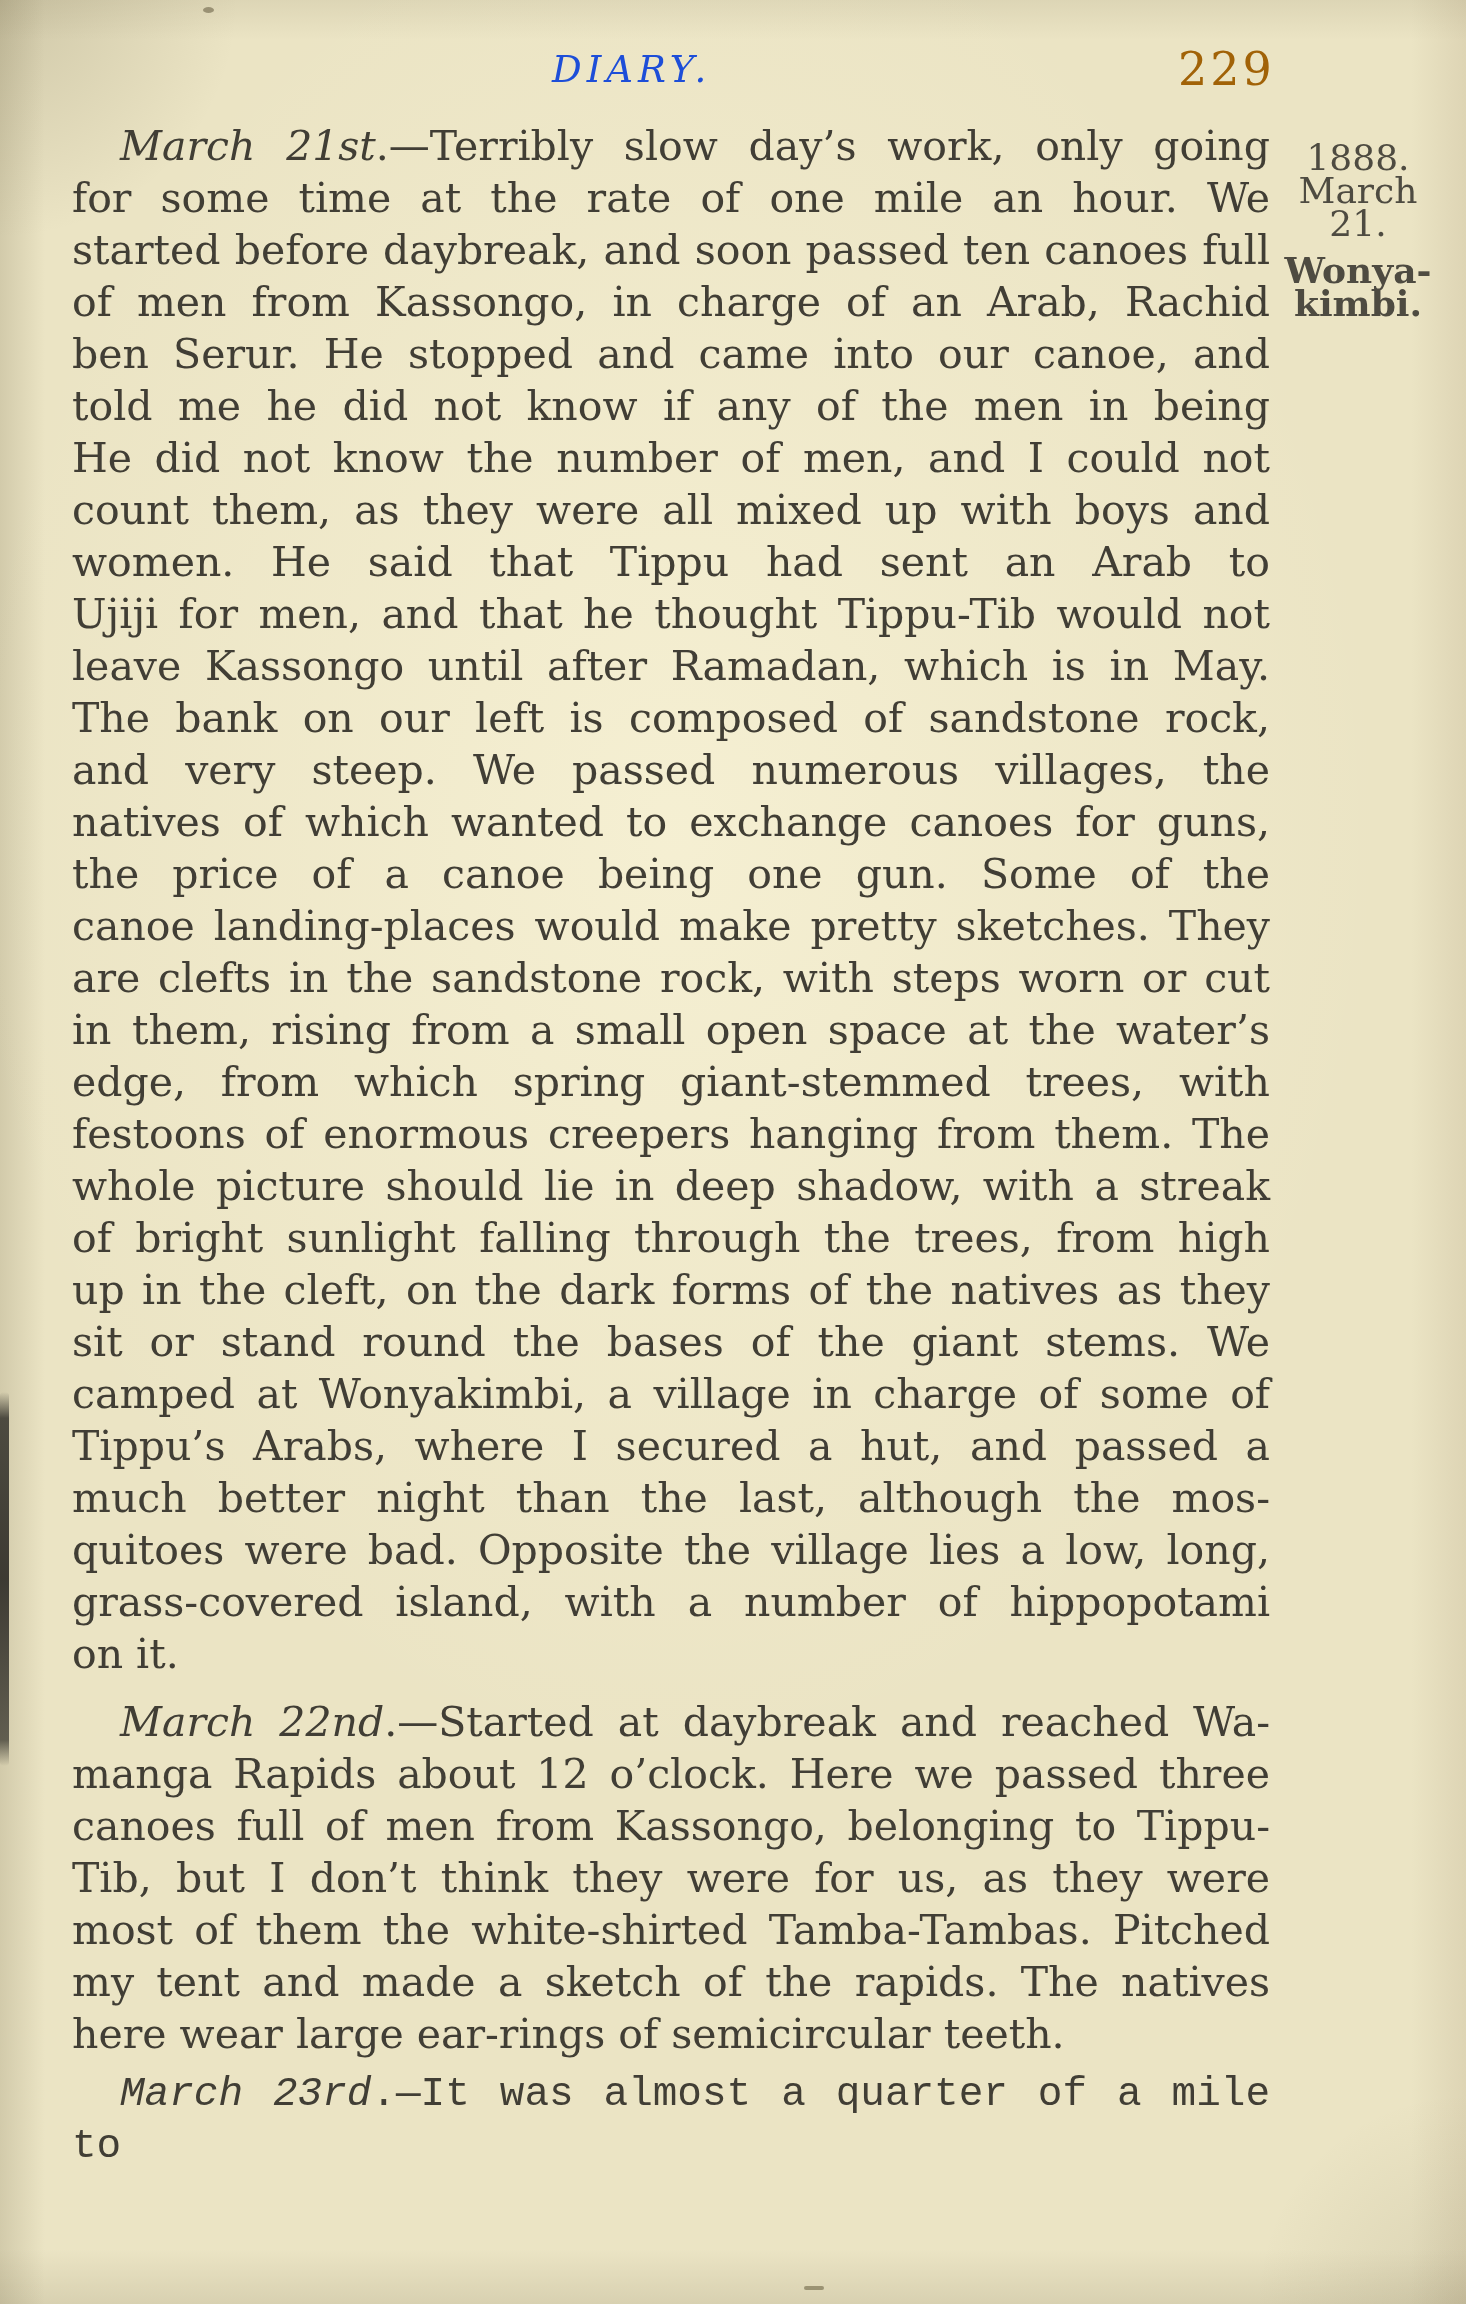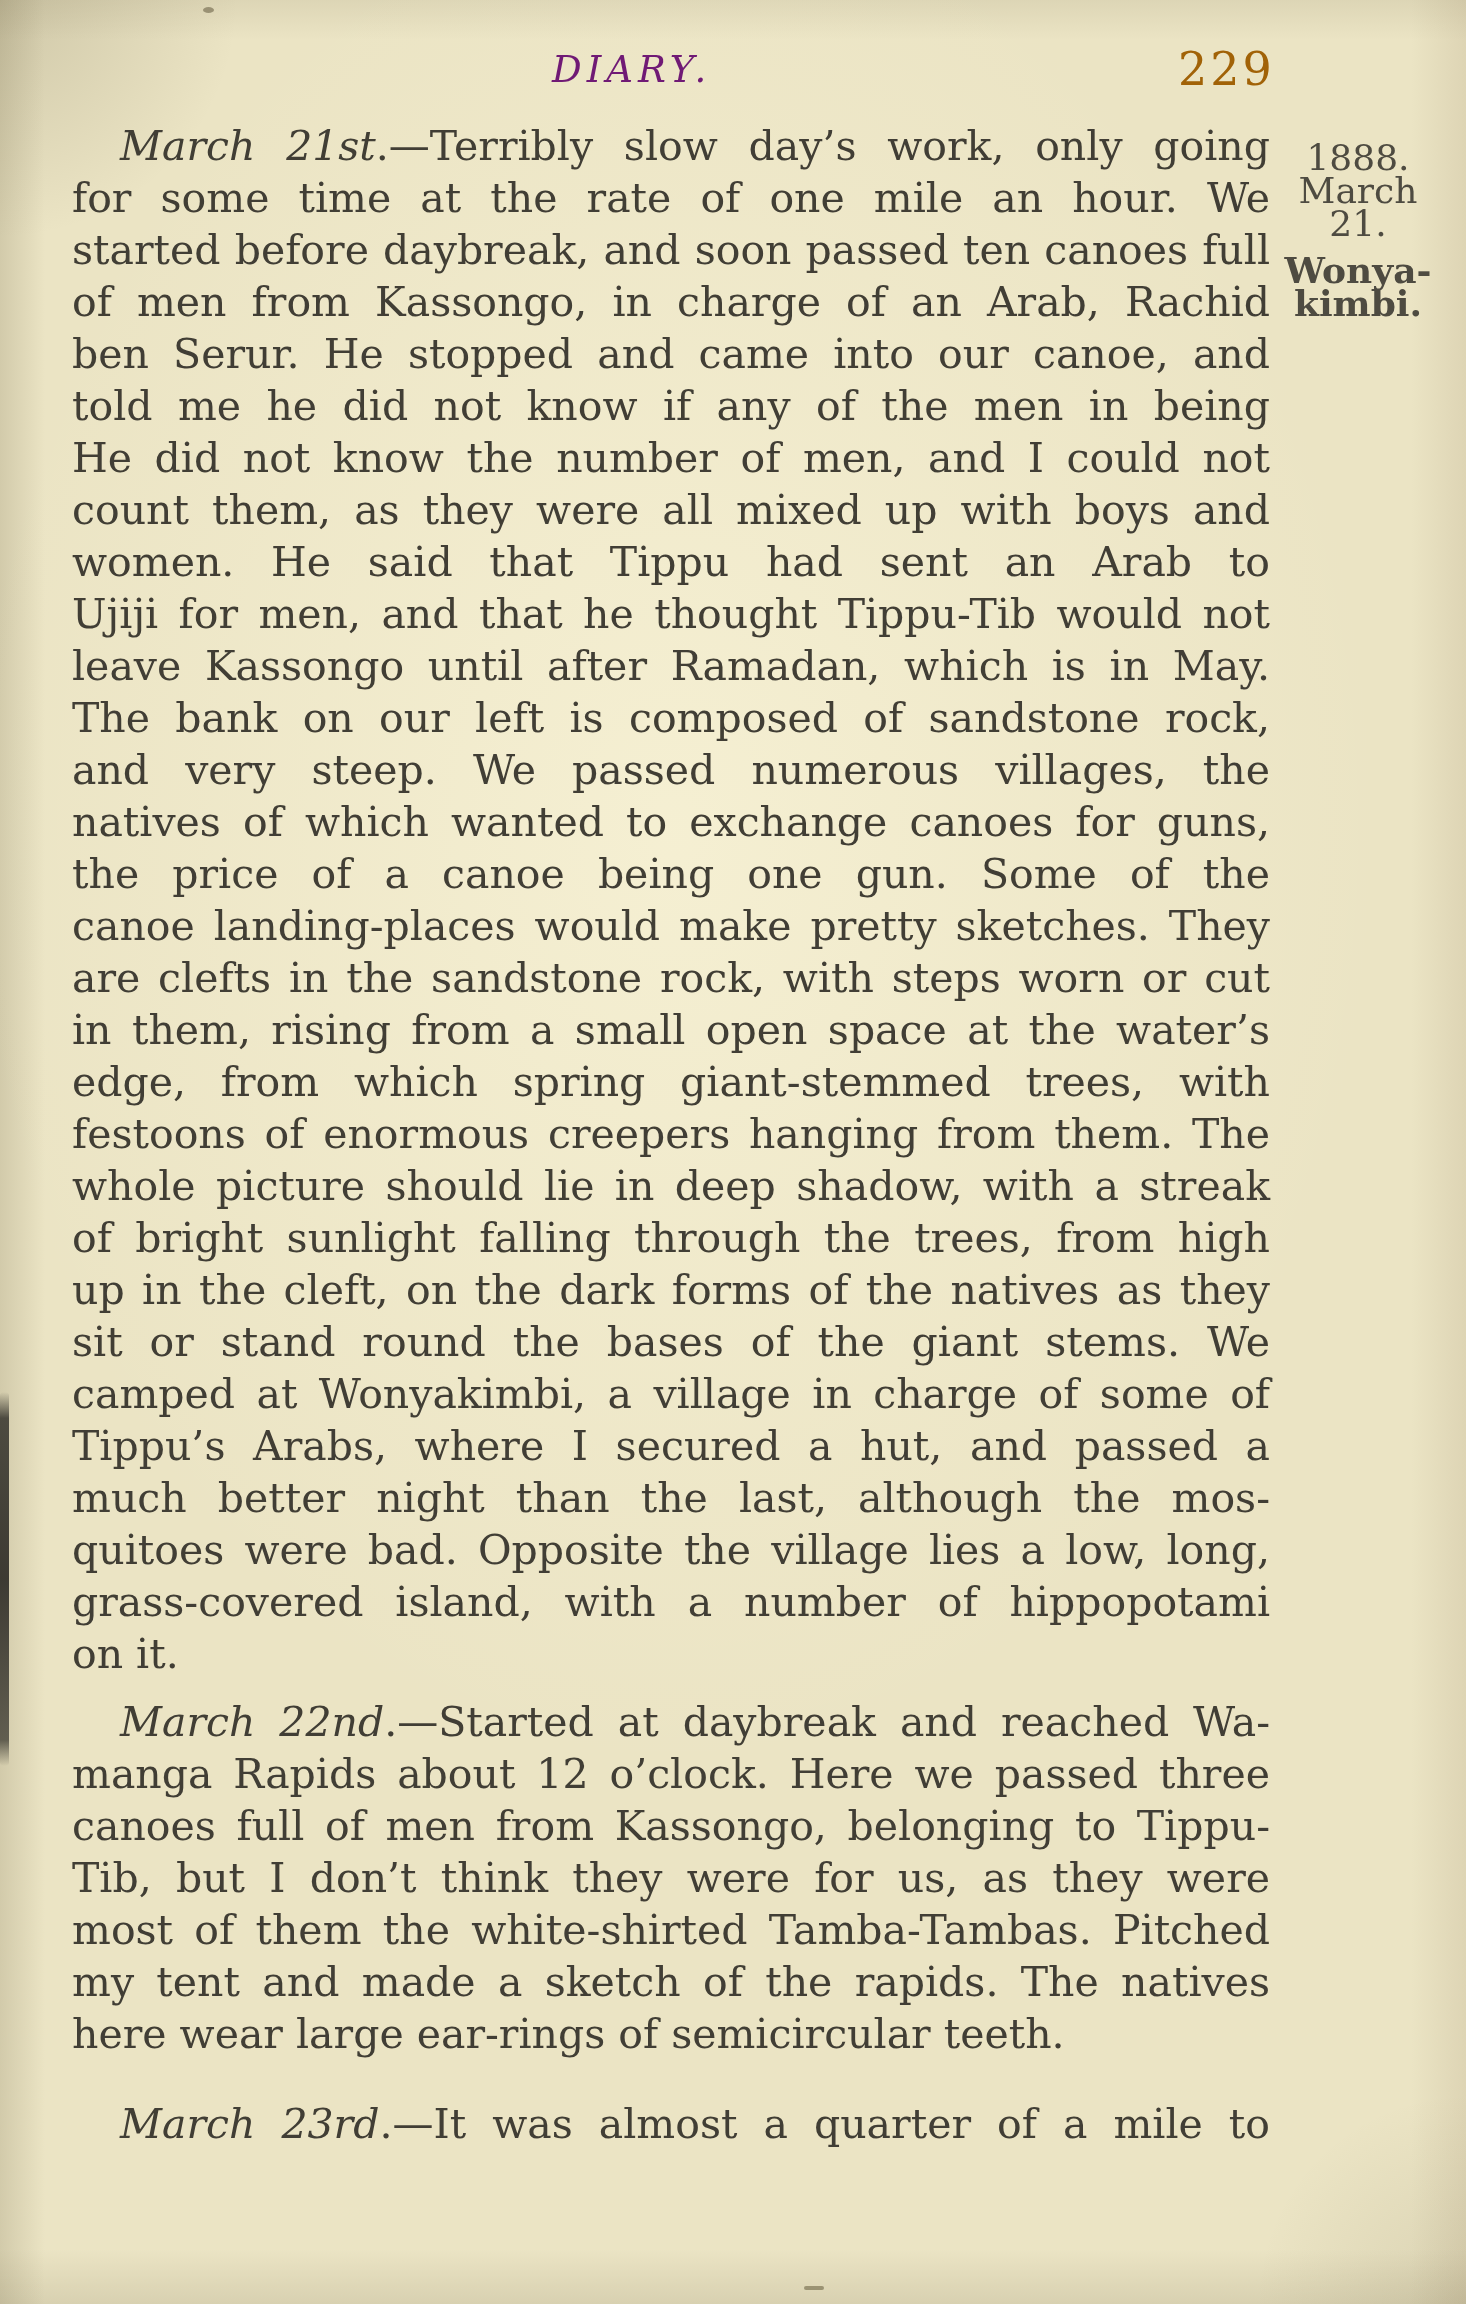--- a/index.html
+++ b/index.html
@@ -21,42 +21,42 @@
       radial-gradient(circle 300px at 100% 100%, rgba(96,86,56,0.12), rgba(96,86,56,0) 70%);
   }
 
   .header-title {
     position: absolute;
     top: 48px;
     left: 552px;
     font-style: italic;
     font-size: 37px;
     letter-spacing: 5px;
-    color: #701a75;
+    color: #1d4ed8;
   }
   .page-number {
     position: absolute;
     top: 42px;
     left: 1178px;
     font-size: 46px;
     letter-spacing: 3px;
     color: #a16207;
   }
 
   .text-block {
     position: absolute;
     left: 72px;
     top: 120px;
     width: 1198px;
     font-size: 41px;
     line-height: 52px;
   }
   .para { margin: 0; }
   .para + .para { margin-top: 16px; }
-  .para:last-child { margin-top: 38px; }
+  .para:last-child { margin-top: 8px; font-family: Liberation Mono, monospace; }
   .line {
     text-align: justify;
     text-align-last: justify;
     white-space: normal;
   }
   .line.no-just {
     text-align: left;
     text-align-last: left;
   }
   .line.lead { text-indent: 48px; }

